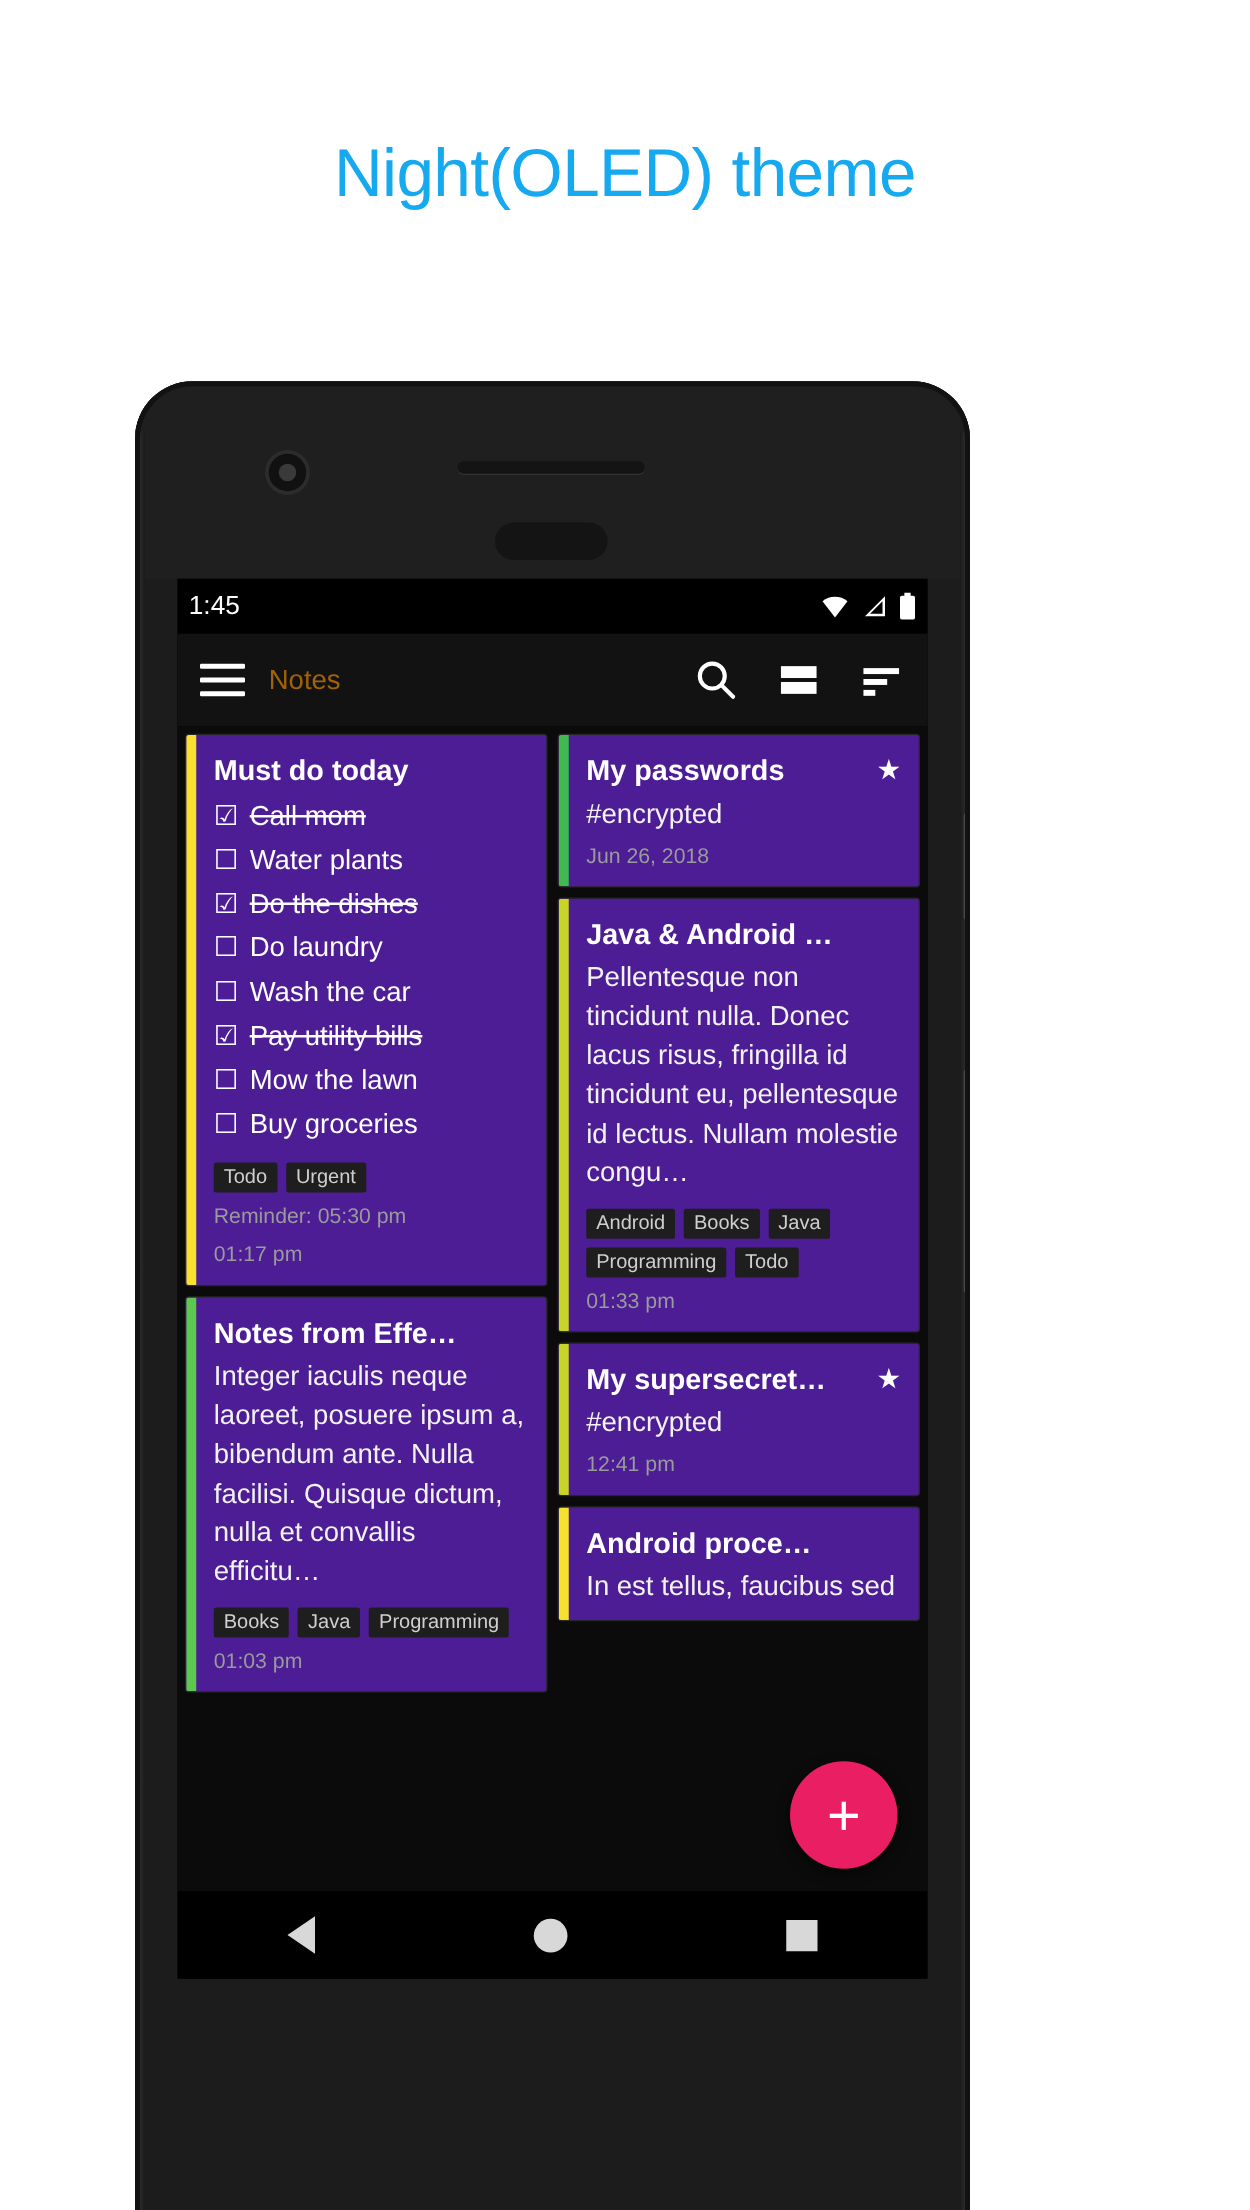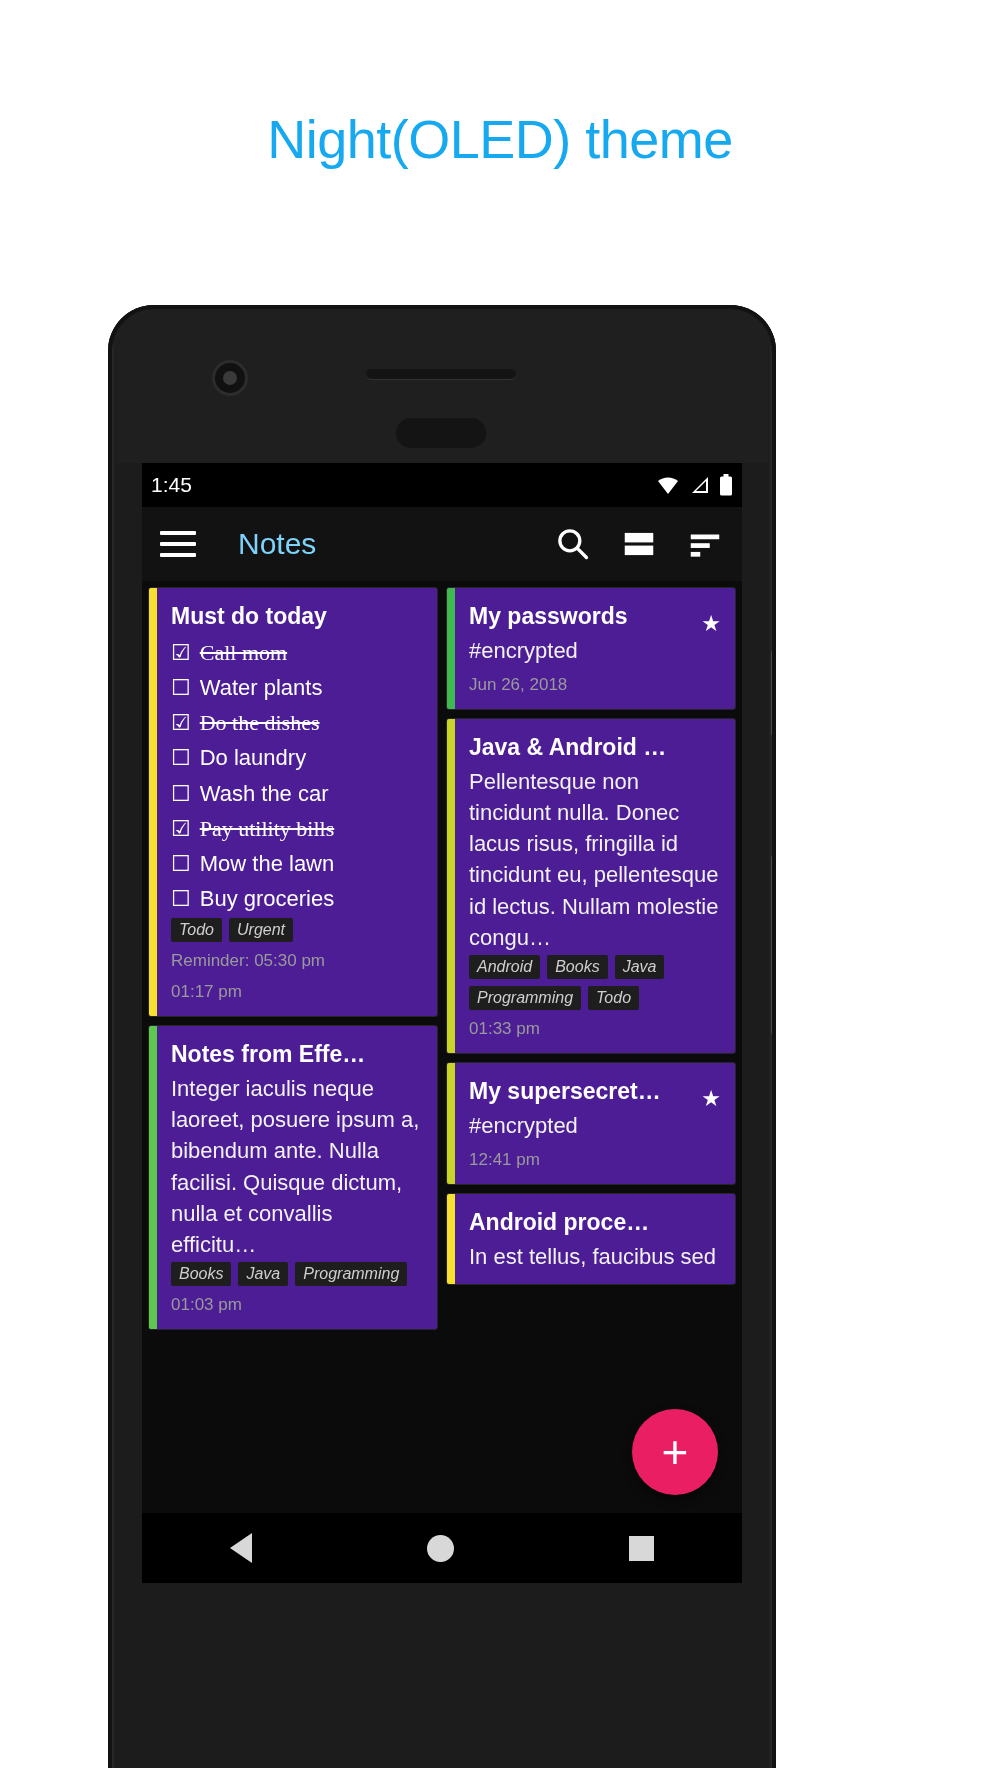--- a/index.html
+++ b/index.html
@@ -88,21 +88,21 @@
     padding:0 9px;box-sizing:border-box;
     font-size:21px;
   }
   .status-icons{display:flex;align-items:center;gap:9px;}
   .toolbar{
     height:74px;background:#121212;
     display:flex;align-items:center;
     padding:0 18px;box-sizing:border-box;
   }
   .tb-title{
-    color:#7dd3fc;font-size:30px;margin-left:42px;flex:1;
+    color:#a16207;font-size:22px;margin-left:19px;flex:1;
   }
   .tb-icon{width:38px;height:38px;margin-left:28px;display:block;}
   .hamburger{width:36px;height:26px;display:flex;flex-direction:column;justify-content:space-between;}
   .hamburger span{display:block;height:4px;background:#fff;border-radius:1px;}
 
   .notes-area{
     position:relative;
     height:calc(1120px - 44px - 74px - 70px);
     background:#0b0b0b;
     padding:6px;box-sizing:border-box;
@@ -121,32 +121,32 @@
     overflow:hidden;
   }
   .accent{
     position:absolute;left:0;top:0;bottom:0;width:8px;
   }
   .card-title{
     color:#fff;font-size:23px;font-weight:bold;
     line-height:1.25;margin-bottom:4px;
     white-space:nowrap;overflow:hidden;
   }
-  .card-title-row{display:flex;align-items:flex-end;}
+  .card-title-row{display:flex;align-items:flex-start;}
   .card-title-row .card-title{flex:1;}
   .star{color:#fff;font-size:22px;line-height:1;margin-left:6px;margin-top:3px;}
   .card-body{
     color:#f2f2f2;font-size:22px;line-height:1.42;
   }
   .checkitem{
     display:flex;align-items:baseline;color:#fff;font-size:22px;line-height:1.6;
   }
   .cbox{margin-right:9px;font-size:22px;}
-  .done{text-decoration:line-through;font-family:Liberation Serif, serif;}
-  .tagrow{display:flex;flex-wrap:wrap;gap:7px;margin-top:2px;font-style:italic;}
+  .done{text-decoration:line-through;}
+  .tagrow{display:flex;flex-wrap:wrap;gap:7px;margin-top:14px;}
   .tag{
     background:#1e1e1e;color:#cfcfcf;font-size:16px;
     padding:3px 8px;border-radius:2px;
   }
   .meta{color:#9a9a9a;font-size:17px;line-height:1.35;margin-top:8px;}
 
   .fab{
     position:absolute;right:24px;bottom:18px;
     width:86px;height:86px;border-radius:50%;
     background:#e91e63;

